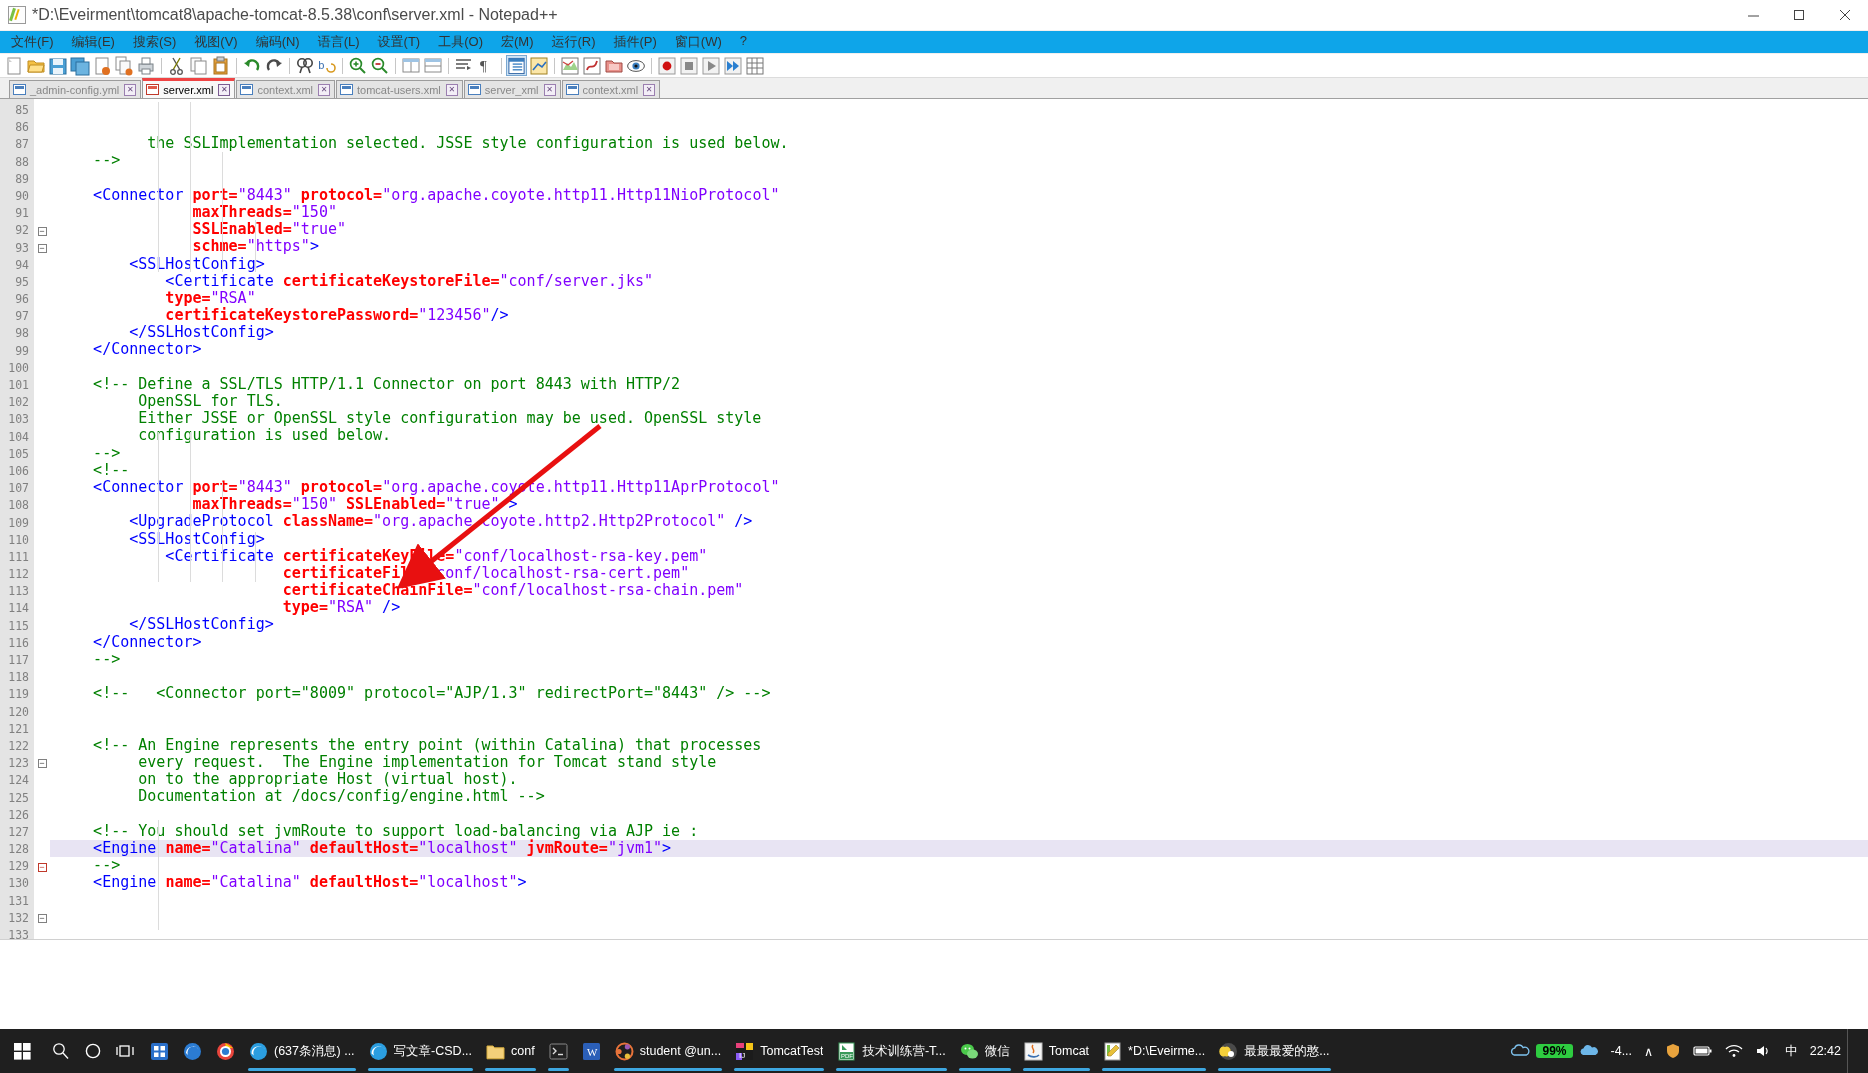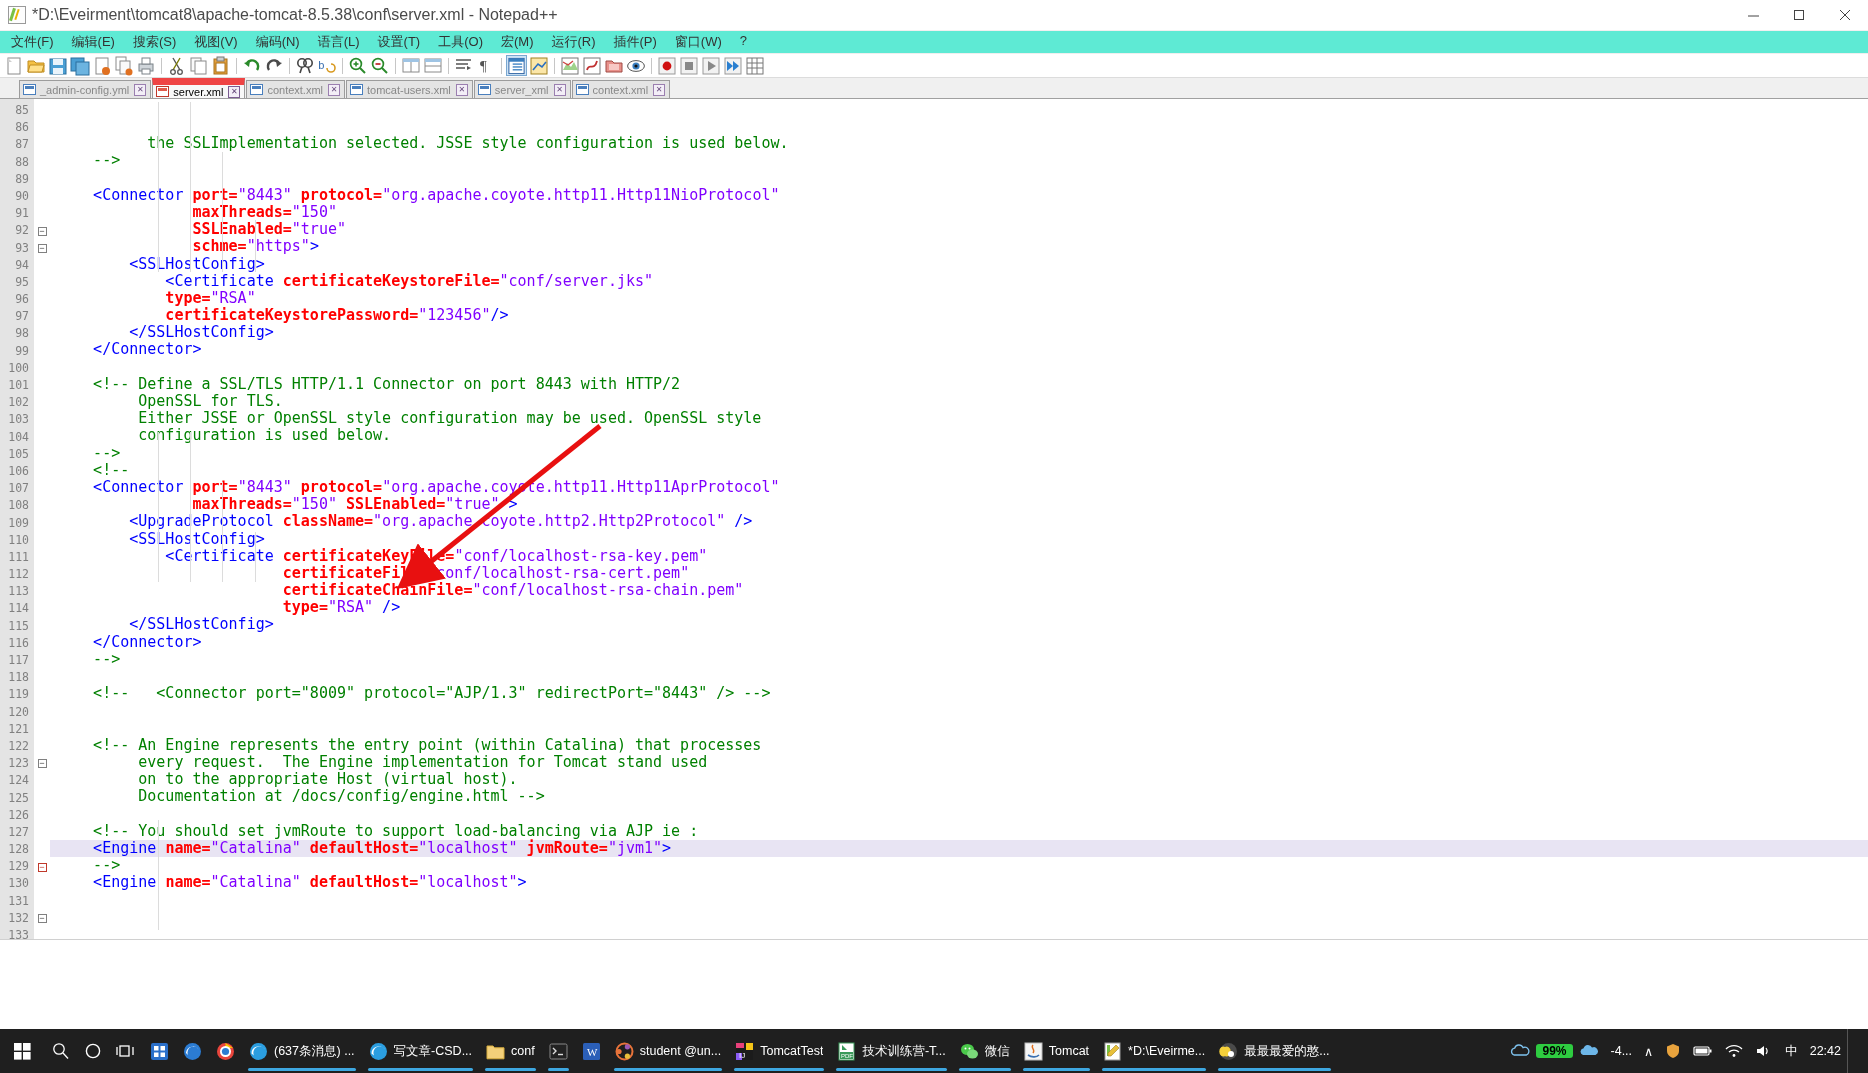--- a/index.html
+++ b/index.html
@@ -15,35 +15,35 @@
   .tb-icon{width:18px;height:18px;margin:0 6px 0 8px;position:relative;}
   .tb-icon .sheet{position:absolute;inset:0;background:#fdfdfd;border:1px solid #9a9a9a;}
   .tb-icon .pen{position:absolute;left:3px;top:2px;width:3px;height:13px;background:#7ac143;transform:rotate(18deg);}
   .tb-icon .pen2{position:absolute;left:8px;top:3px;width:2px;height:11px;background:#e8b200;transform:rotate(18deg);}
   .tb-title{font-size:16px;color:#4a4a4a;font-family:"Liberation Sans",sans-serif;}
   .tb-spacer{flex:1;}
   .winbtn{width:46px;height:30px;display:flex;align-items:center;justify-content:center;color:#444;font-size:12px;}
   .winbtn svg{display:block;}
 
   
-  .menubar{height:22px;background:#5eead4;display:flex;align-items:flex-start;padding-left:2px;border-bottom:1px solid #efefef;}
+  .menubar{height:22px;background:#0ea5e9;display:flex;align-items:flex-start;padding-left:2px;border-bottom:1px solid #efefef;}
   .menuitem{font-size:13px;color:#333;padding:2px 9px;white-space:nowrap;font-family:"Liberation Sans",sans-serif;}
 
   
   .toolbar{height:23px;background:#ffffff;display:flex;align-items:center;padding-left:3px;border-bottom:1px solid #dcdcdc;}
   .tbtn{width:21px;height:21px;margin-right:1px;position:relative;display:flex;align-items:center;justify-content:center;}
   .tbtn.sel{background:#cfe4f7;border:1px solid #7aa7d0;box-sizing:border-box;}
   .tsep{width:1px;height:16px;background:#c6c6c6;margin:0 4px;}
 
   
-  .tabbar{height:20px;background:#f0f0f0;display:flex;align-items:flex-end;padding-left:19px;border-bottom:1px solid #a0a0a0;}
+  .tabbar{height:20px;background:#f0f0f0;display:flex;align-items:flex-end;padding-left:9px;border-bottom:1px solid #a0a0a0;}
   .tab{height:18px;display:flex;align-items:center;padding:0 4px 0 3px;margin-right:1px;
        background:#e4e4e4;border:1px solid #9c9c9c;border-bottom:none;box-sizing:border-box;
        font-size:11px;color:#888;white-space:nowrap;font-family:"Liberation Sans",sans-serif;}
-  .tab.active{background:#f8f8f8;color:#000;height:20px;border-top:7px solid #ef4444;}
+  .tab.active{background:#f8f8f8;color:#000;height:20px;border-top:3px solid #ef4444;}
   .tab .ticon{width:11px;height:9px;margin-right:4px;border:1px solid #4a7fbd;background:#fff;position:relative;flex:none;}
   .tab .ticon:after{content:"";position:absolute;left:1px;top:1px;right:1px;height:3px;background:#4a7fbd;}
   .tab.active .ticon{border-color:#c0392b;}
   .tab.active .ticon:after{background:#e05a4a;}
   .tab .tclose{width:10px;height:10px;margin-left:5px;border:1px solid #9b7fb0;display:flex;align-items:center;justify-content:center;
      font-size:8px;line-height:8px;color:#6b4f80;background:#f3eef7;flex:none;}
   .tab.active .tclose{border-color:#7b5c92;color:#5d3f73;}
 
   
   .editor{position:relative;height:840px;background:#ffffff;display:flex;overflow:hidden;}
@@ -534,21 +534,21 @@
       <div class="ln"><span class="attr">                         certificateChainFile=</span><span class="val">"conf/localhost-rsa-chain.pem"</span></div>
       <div class="ln"><span class="attr">                         type=</span><span class="val">"RSA"</span><span class="tag"> /&gt;</span></div>
       <div class="ln"><span class="tag">        &lt;/SSLHostConfig&gt;</span></div>
       <div class="ln"><span class="tag">    &lt;/Connector&gt;</span></div>
       <div class="ln"><span class="cmt">    --&gt;</span></div>
       <div class="ln">&nbsp;</div>
       <div class="ln"><span class="cmt">    &lt;!--   &lt;Connector port="8009" protocol="AJP/1.3" redirectPort="8443" /&gt; --&gt;</span></div>
       <div class="ln">&nbsp;</div>
       <div class="ln">&nbsp;</div>
       <div class="ln"><span class="cmt">    &lt;!-- An Engine represents the entry point (within Catalina) that processes</span></div>
-      <div class="ln"><span class="cmt">         every request.  The Engine implementation for Tomcat stand used</span></div>
+      <div class="ln"><span class="cmt">         every request.  The Engine implementation for Tomcat stand style</span></div>
       <div class="ln"><span class="cmt">         on to the appropriate Host (virtual host).</span></div>
       <div class="ln"><span class="cmt">         Documentation at /docs/config/engine.html --&gt;</span></div>
       <div class="ln">&nbsp;</div>
       <div class="ln"><span class="cmt">    &lt;!-- You should set jvmRoute to support load-balancing via AJP ie :</span></div>
       <div class="ln hl"><span class="tag">    &lt;Engine </span><span class="attr">name=</span><span class="val">"Catalina"</span><span class="attr"> defaultHost=</span><span class="val">"localhost"</span><span class="attr"> jvmRoute=</span><span class="val">"jvm1"</span><span class="tag">&gt;</span></div>
       <div class="ln"><span class="cmt">    --&gt;</span></div>
       <div class="ln"><span class="tag">    &lt;Engine </span><span class="attr">name=</span><span class="val">"Catalina"</span><span class="attr"> defaultHost=</span><span class="val">"localhost"</span><span class="tag">&gt;</span></div>
       <div class="ln">&nbsp;</div>
     </div>
 

